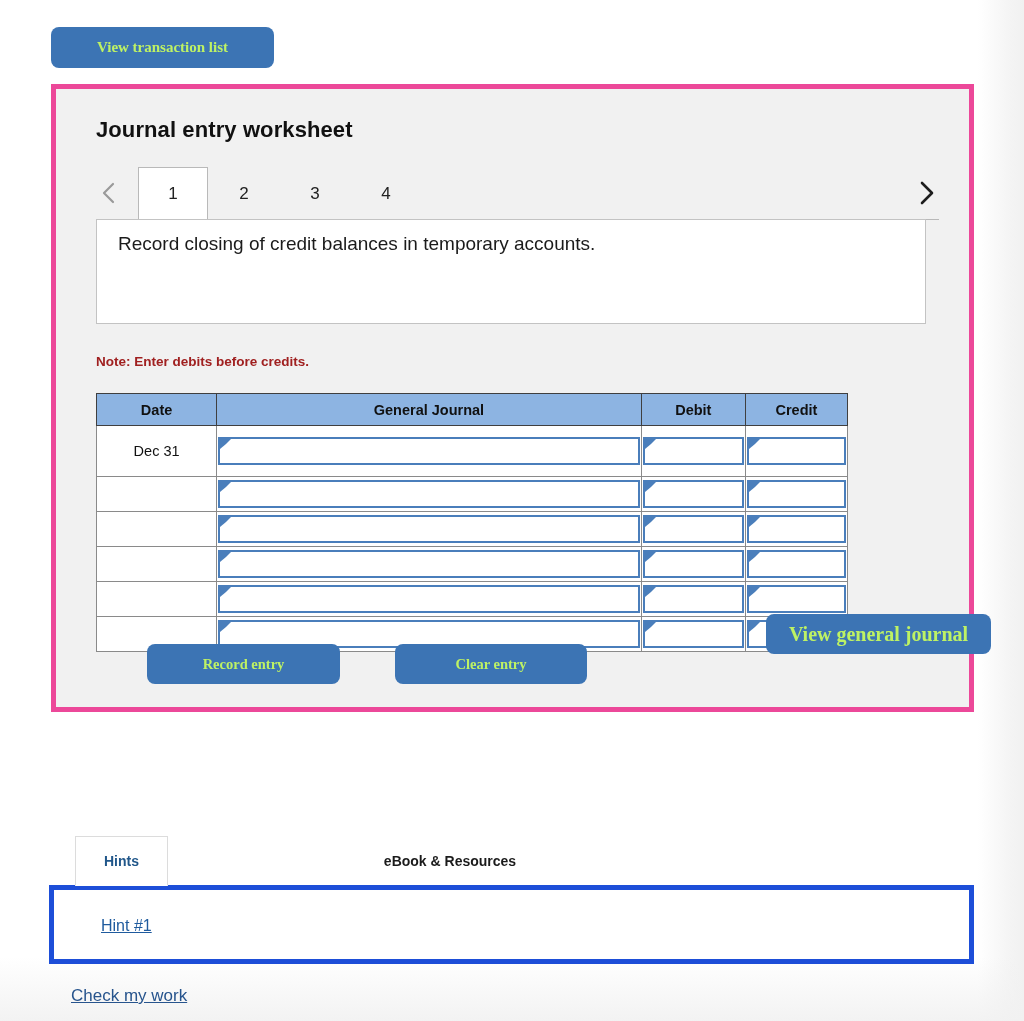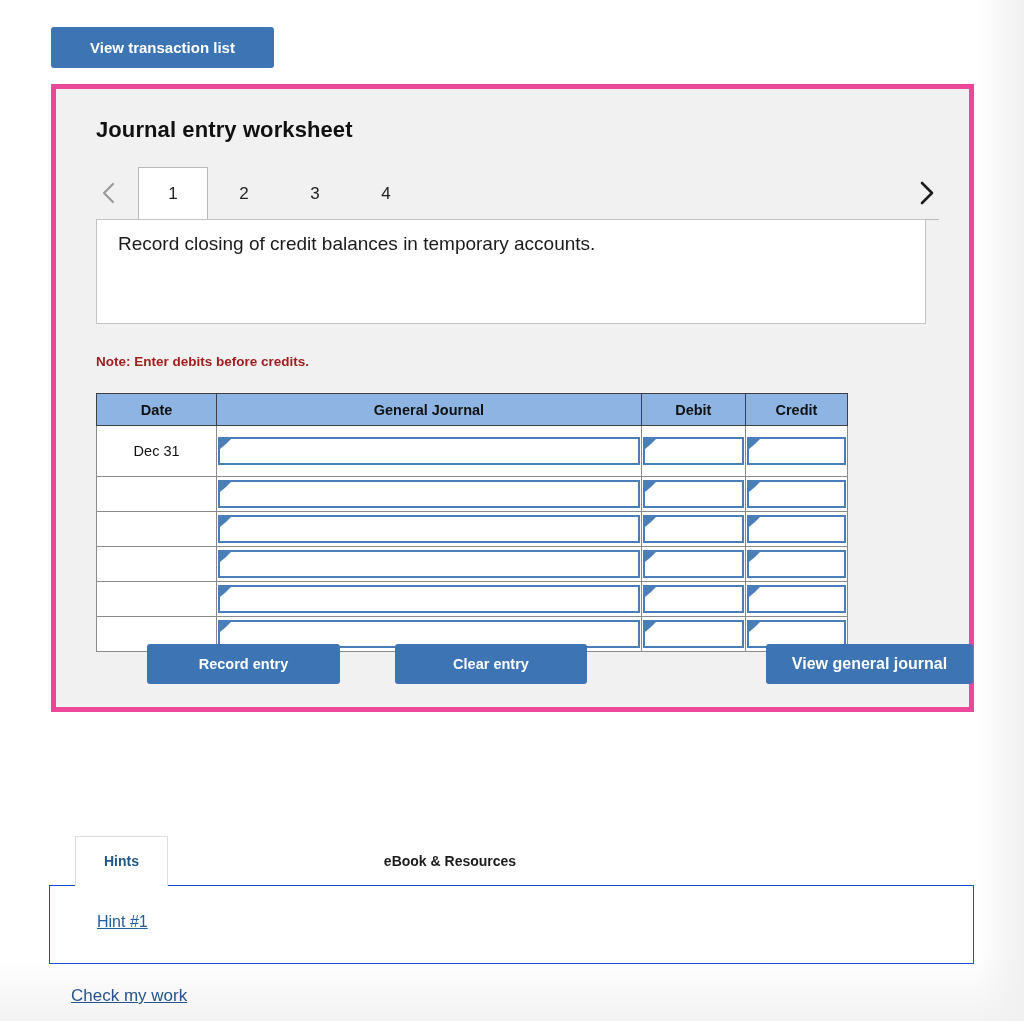--- a/index.html
+++ b/index.html
@@ -30,24 +30,24 @@
     position: absolute;
     left: 0; bottom: 0;
     width: 1024px; height: 64px;
     background: linear-gradient(to bottom, rgba(245,245,245,0) 0%, rgba(241,241,241,0.9) 100%);
     pointer-events: none;
   }
 
   
   .btn {
     background: #3c74b4;
-    color: #ffffff;
+    color: #bef264;
     border: none;
-    border-radius: 3px;
-    font-family: Liberation Sans, sans-serif;
+    border-radius: 8px;
+    font-family: Liberation Serif, serif;
     font-weight: bold;
     cursor: pointer;
     line-height: 1;
     white-space: nowrap;
   }
   #view-transaction-list {
     position: absolute;
     left: 51px; top: 27px;
     width: 223px; height: 41px;
     font-size: 15px;
@@ -200,21 +200,21 @@
     width: 0; height: 0;
     border-top: 5px solid #4a7ebb;
     border-bottom: 5px solid transparent;
     border-left: 6px solid #4a7ebb;
     border-right: 5px solid transparent;
   }
 
   
   #record-entry  { position: absolute; left: 91px;  top: 555px; width: 193px; height: 40px; font-size: 14.5px; }
   #clear-entry   { position: absolute; left: 339px; top: 555px; width: 192px; height: 40px; font-size: 14.5px; }
-  #view-general-journal { position: absolute; left: 710px; top: 555px; width: 207px; height: 40px; font-size: 16px; }
+  #view-general-journal { position: absolute; left: 710px; top: 525px; width: 225px; height: 40px; font-size: 20px; }
 
   
   #bottom-tabs {
     position: absolute;
     left: 75px; top: 836px;
     width: 899px; height: 50px;
   }
   .btab {
     position: absolute;
     top: 0; height: 50px;
@@ -234,21 +234,21 @@
     border: 1px solid #dcdcdc;
     border-bottom: 1px solid #ffffff;
     z-index: 3;
   }
 
   #hints-panel {
     position: absolute;
     left: 49px; top: 885px;
     width: 925px; height: 79px;
     background: #ffffff;
-    border: 1px solid #1d4ed8;
+    border: 5px solid #1d4ed8;
   }
   #hint-link {
     position: absolute;
     left: 47px; top: 27px;
     font-size: 16px;
     color: #1f5b9e;
     text-decoration: underline;
     cursor: pointer;
   }
 

